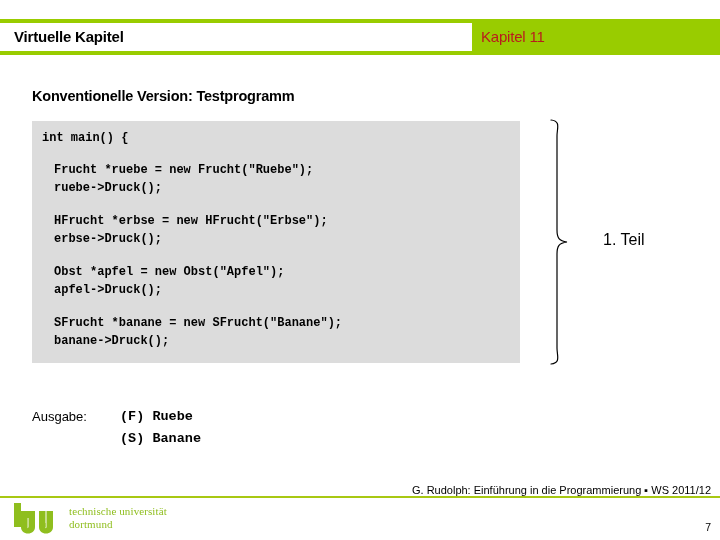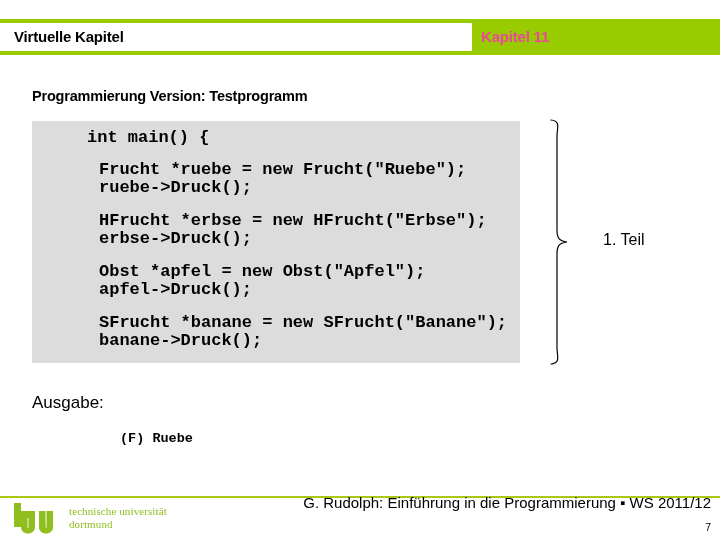--- a/index.html
+++ b/index.html
@@ -42,23 +42,23 @@
     letter-spacing: -0.2px;
     color: #000000;
     line-height: 20px;
     white-space: nowrap;
   }
   #header-chapter {
     position: absolute;
     left: 481px;
     top: 27px;
     font-size: 15px;
-    font-weight: bold;
+    font-weight: normal;
     letter-spacing: -0.2px;
-    color: #ec4899;
+    color: #b91c1c;
     line-height: 20px;
     white-space: nowrap;
   }
 
   
   #section-heading {
     position: absolute;
     left: 32px;
     top: 88px;
     font-size: 14.5px;
@@ -72,26 +72,25 @@
     position: absolute;
     left: 32px;
     top: 121px;
     width: 488px;
     height: 242px;
     background: #DCDCDC;
   }
   .code-line,
   .code-group {
     font-family: "Liberation Mono", "DejaVu Sans Mono", monospace;
-    font-size: 17px;
+    font-size: 12px;
     font-weight: bold;
     line-height: 18px;
     white-space: pre;
     color: #000000;
-    margin-left: 45px;
   }
   #code-first {
     position: absolute;
     left: 10px;
     top: 8px;
   }
   .code-group {
     position: absolute;
     left: 22px;
   }
@@ -114,28 +113,28 @@
     left: 603px;
     top: 231px;
     font-size: 16px;
     white-space: nowrap;
   }
 
   
   #output-label {
     position: absolute;
     left: 32px;
-    top: 393px;
-    font-size: 17px;
+    top: 409px;
+    font-size: 13px;
     white-space: nowrap;
   }
   #output-list {
     position: absolute;
     left: 120px;
-    top: 428px;
+    top: 406px;
   }
   .output-row {
     font-family: "Liberation Mono", "DejaVu Sans Mono", monospace;
     font-size: 13.5px;
     font-weight: bold;
     line-height: 22px;
     white-space: pre;
   }
 
   
@@ -166,22 +165,22 @@
     color: #8FBE1E;
     font-size: 11px;
     line-height: 13px;
     letter-spacing: 0.1px;
     font-family: Liberation Serif, serif;
   }
   #logo-text div { white-space: nowrap; }
   #footer-credit {
     position: absolute;
     right: 9px;
-    top: 494px;
-    font-size: 15px;
+    top: 484px;
+    font-size: 11px;
     color: #000000;
     white-space: nowrap;
     margin-left: 20px;
   }
   #page-number {
     position: absolute;
     right: 9px;
     top: 521px;
     font-size: 10.5px;
     color: #000000;
@@ -189,21 +188,21 @@
   }
 </style>
 </head>
 <body>
 
 <div id="header-bar"></div>
 <div id="header-title-box"></div>
 <div id="header-title">Virtuelle Kapitel</div>
 <div id="header-chapter">Kapitel 11</div>
 
-<div id="section-heading">Programmierung Version: Testprogramm</div>
+<div id="section-heading">Konventionelle Version: Testprogramm</div>
 
 <div id="code-block">
   <div id="code-first" class="code-line">int main() {</div>
   <div id="code-group-0" class="code-group">Frucht *ruebe = new Frucht("Ruebe");
 ruebe-&gt;Druck();</div>
   <div id="code-group-1" class="code-group">HFrucht *erbse = new HFrucht("Erbse");
 erbse-&gt;Druck();</div>
   <div id="code-group-2" class="code-group">Obst *apfel = new Obst("Apfel");
 apfel-&gt;Druck();</div>
   <div id="code-group-3" class="code-group">SFrucht *banane = new SFrucht("Banane");
@@ -213,20 +212,21 @@
 <div id="brace-wrap">
   <svg width="40" height="248" viewBox="0 0 40 248" fill="none" xmlns="http://www.w3.org/2000/svg">
     <path d="M8 2 C 18 3, 14 10, 14 18 L 14 112 C 14 120, 16 123, 24 124 C 16 125, 14 128, 14 136 L 14 230 C 14 238, 18 245, 8 246" stroke="#000000" stroke-width="1.2" fill="none" stroke-linecap="round"></path>
   </svg>
 </div>
 <div id="teil-label">1. Teil</div>
 
 <div id="output-label">Ausgabe:</div>
 <div id="output-list">
   <div class="output-row">(F) Ruebe</div>
+  <div class="output-row">(S) Banane</div>
 </div>
 
 <div id="footer-rule"></div>
 <div id="logo">
   <svg id="logo-mark" width="50" height="31" viewBox="0 0 50 31" xmlns="http://www.w3.org/2000/svg">
     <rect x="1" y="0" width="7" height="24" fill="#8FBE1E"></rect>
     <rect x="1" y="8" width="21" height="7" fill="#8FBE1E"></rect>
     <path d="M8 15 L8 24 C8 28 11 30.5 15 30.5 C19 30.5 22 28 22 24 L22 15 L15.5 15 L15.5 23.5 C15.5 24.6 14.8 25.2 15 25.2 C14.4 25.2 14.6 24.6 14.6 23.5 L14.6 15 Z" fill="#8FBE1E"></path>
     <rect x="26" y="8" width="6.5" height="16" fill="#8FBE1E"></rect>
     <path d="M26 20 L26 24 C26 28 29 30.5 33 30.5 C37 30.5 40 28 40 24 L40 8 L33.5 8 L33.5 23.5 C33.5 24.6 33.2 25.2 32.8 25.2 C32.4 25.2 32.5 24.6 32.5 23.5 L32.5 20 Z" fill="#8FBE1E"></path>

